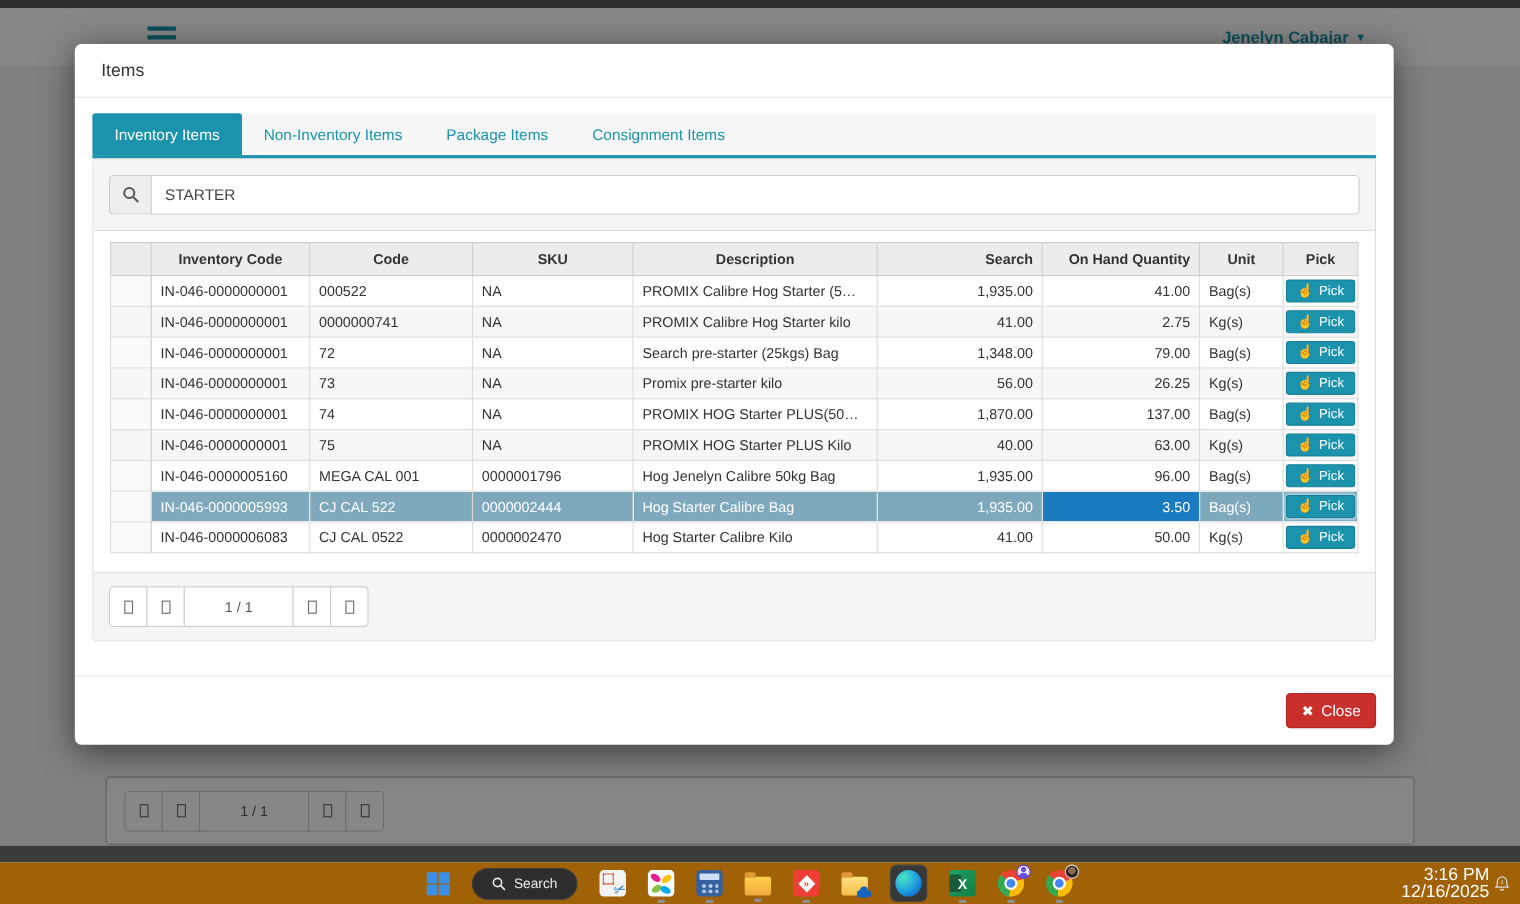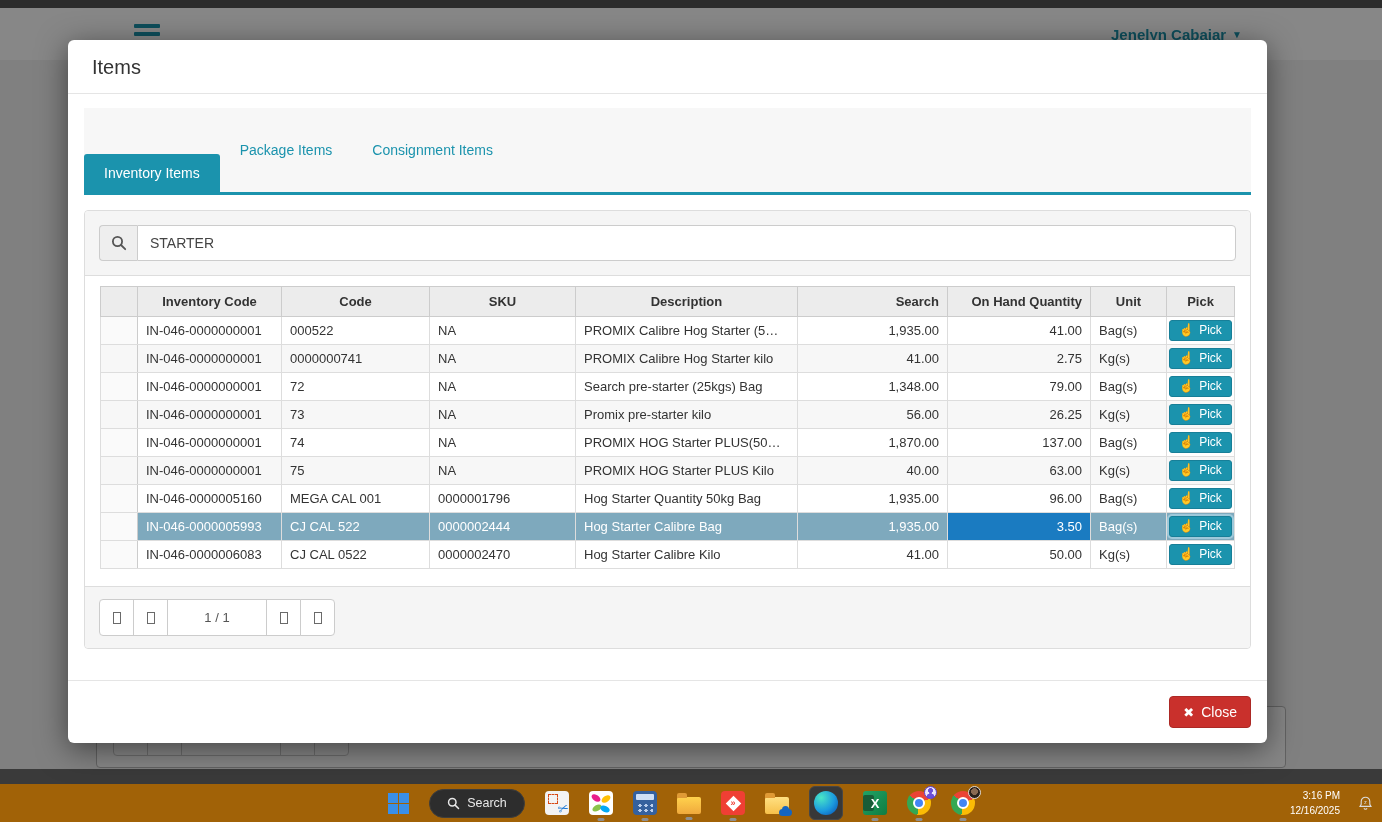--- a/index.html
+++ b/index.html
@@ -35,29 +35,29 @@
   .pager .pg-btn:first-child { border-radius:4px 0 0 4px; margin-left:0; }
   .pager .pg-btn:last-child { border-radius:0 4px 4px 0; }
   .pager .pg-label { min-width:100px; height:37px; border:1px solid #ccc; margin-left:-1px; background:#fff;
     display:flex; align-items:center; justify-content:center; font-size:13px; color:#555; }
   .tofu { display:inline-block; width:8px; height:12px; border:1.5px solid #6a6a6a; }
 
   
   .modal { position:absolute; left:68px; top:40px; width:1199px; z-index:3; background:#fff;
     border-radius:6px; box-shadow:0 6px 30px rgba(0,0,0,0.5); overflow:hidden; }
   .modal-header { padding:16px 24px 14px; border-bottom:1px solid #e5e5e5; }
-  .modal-title { font-size:20px; color:#333; }
+  .modal-title { font-size:16px; color:#333; }
   .modal-body { padding:14px 16px 0; }
 
   .tab-bar { display:flex; background:#f7f7f7; border-bottom:3px solid #1b93ad; }
   .tab { border:none; background:transparent; font-family:inherit; font-size:14px; color:#1b93ad;
     padding:11px 20px; cursor:pointer; }
-  .tab.active { background:#1b93ad; color:#fff; border-radius:3px 3px 0 0;margin-top:46px; }
-
-  .panel { margin-top:15px; border:1px solid #ddd; border-radius:4px; }
+  .tab.active { background:#1b93ad; color:#fff; border-radius:3px 3px 0 0; }
+
+  .panel { border:1px solid #ddd; border-radius:4px; }
   .panel-heading { background:#f5f5f5; border-bottom:1px solid #ddd; border-radius:4px 4px 0 0; padding:14px; }
   .input-group { display:flex; height:36px; }
   .ig-addon { width:38px; background:#eee; border:1px solid #ccc; border-right:none; border-radius:4px 0 0 4px;
     display:flex; align-items:center; justify-content:center; }
   .ig-input { flex:1; border:1px solid #ccc; border-radius:0 4px 4px 0; font-family:inherit; font-size:14px;
     color:#444; padding:0 12px; outline:none; background:#fff; }
   .panel-body { padding:10px 15px 17px; }
 
   table.items { width:100%; border-collapse:collapse; table-layout:fixed; font-size:13px; color:#333; }
   .items th { background:#ececec; border:1px solid #ccc; font-weight:bold; text-align:center;
@@ -134,21 +134,21 @@
   .excel span { position:relative; color:#fff; font-weight:bold; font-size:13px; }
 
   .chrome { width:24px; height:24px; border-radius:50%; position:relative;
     background:conic-gradient(from -50deg, #ea4335 0 33%, #fbbc05 33% 66%, #34a853 66% 100%); }
   .chrome .ctr { position:absolute; inset:6px; border-radius:50%; background:#4285f4; border:2px solid #fff; }
   .badge { position:absolute; top:-5px; right:-6px; width:13px; height:13px; border-radius:50%; }
   .badge.person { background:radial-gradient(circle at 50% 32%, #6b4fd8 2.2px, transparent 2.6px),
     radial-gradient(circle at 50% 95%, #6b4fd8 4px, transparent 4.4px), #ece5fb; border:1.5px solid #5b3fd4; }
   .badge.photo { background:radial-gradient(circle at 50% 42%, #8a6a52 3.2px, #2a211b 3.6px); border:1px solid #d8d8d8; }
 
-  .tray { position:absolute; right:42px; top:4px; text-align:right; color:#fff; font-size:10px; line-height:15px; cursor:default; }
+  .tray { position:absolute; right:28px; top:4px; text-align:right; color:#fff; font-size:16px; line-height:15px; cursor:default; }
   .tray-bell { position:absolute; right:8px; top:11px; }
 
   .mag { display:inline-block; }
 </style>
 </head>
 <body>
 
 <div class="screen">
 
   <div class="top-strip"></div>
@@ -189,20 +189,21 @@
   <div class="overlay"></div>
 
   <div class="modal">
     <div class="modal-header">
       <div class="modal-title">Items</div>
     </div>
 
     <div class="modal-body">
       <div class="tab-bar">
           <button class="tab active">Inventory Items</button>
+          <button class="tab">Non-Inventory Items</button>
           <button class="tab">Package Items</button>
           <button class="tab">Consignment Items</button>
         </div>
 
       <div class="panel">
         <div class="panel-heading">
           <div class="input-group">
             <span class="ig-addon">
               <svg class="mag" width="16" height="16" viewBox="0 0 16 16">
                 <circle cx="6.5" cy="6.5" r="4.6" fill="none" stroke="#555" stroke-width="1.8"></circle>
@@ -322,21 +323,21 @@
                   <td class="pick-cell"><button class="pick-btn">
                       <span class="hand">☝</span>
                       <span>Pick</span>
                     </button></td>
                 </tr>
                 <tr>
                   <td class="sel"></td>
                   <td class="">IN-046-0000005160</td>
                   <td class="">MEGA CAL 001</td>
                   <td class="">0000001796</td>
-                  <td class="">Hog Starter Quantity 50kg Bag</td>
+                  <td class="">Hog Jenelyn Calibre 50kg Bag</td>
                   <td class="num">1,935.00</td>
                   <td class="num qty">96.00</td>
                   <td class="">Bag(s)</td>
                   <td class="pick-cell"><button class="pick-btn">
                       <span class="hand">☝</span>
                       <span>Pick</span>
                     </button></td>
                 </tr>
                 <tr class="selected">
                   <td class="sel"></td>

